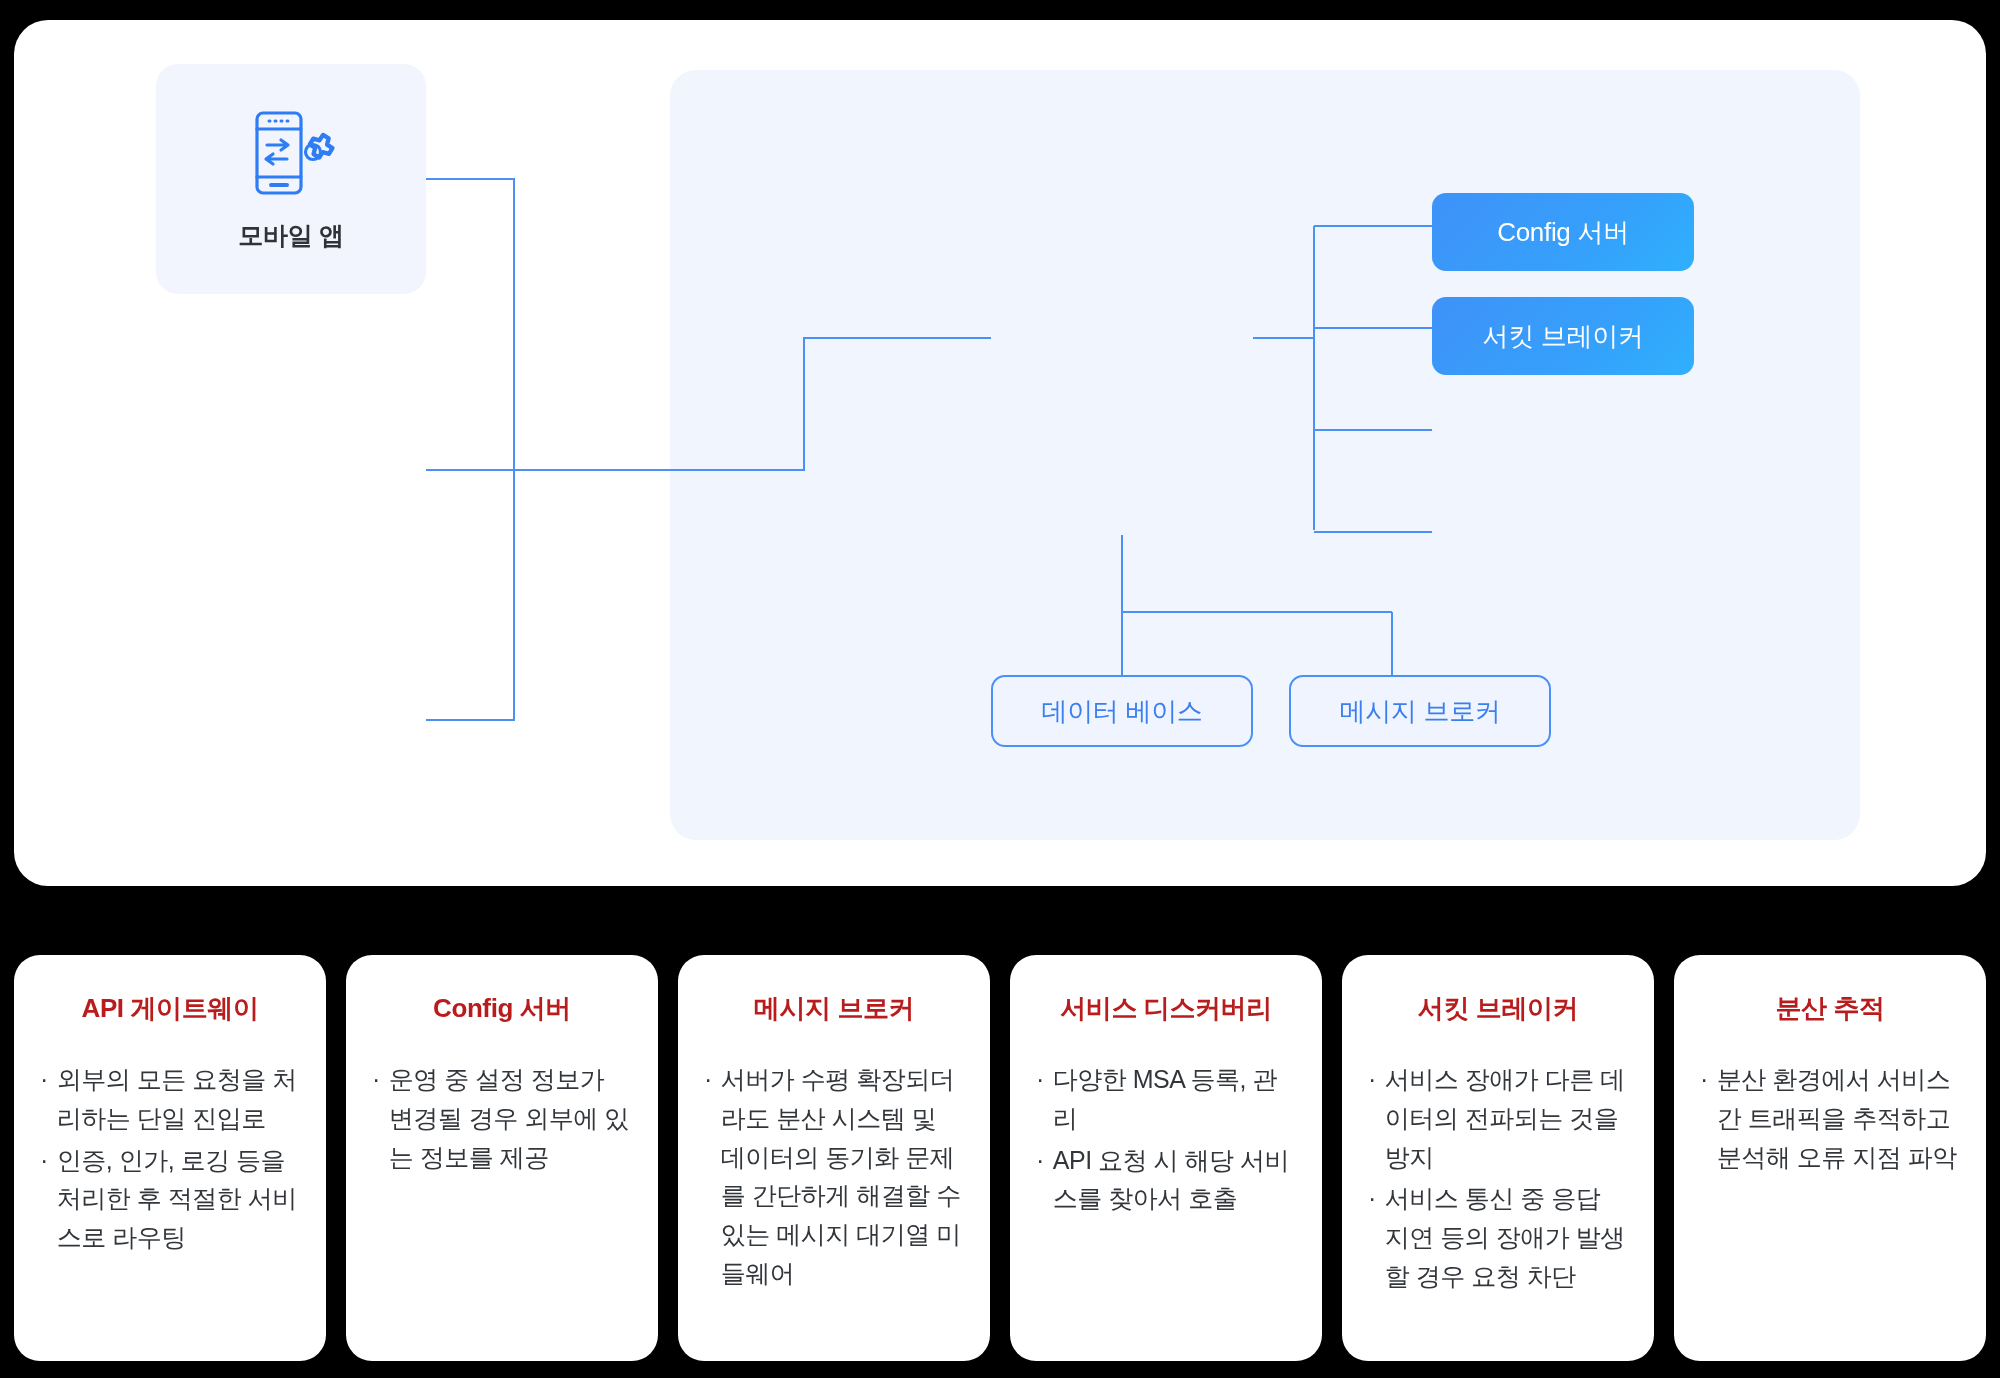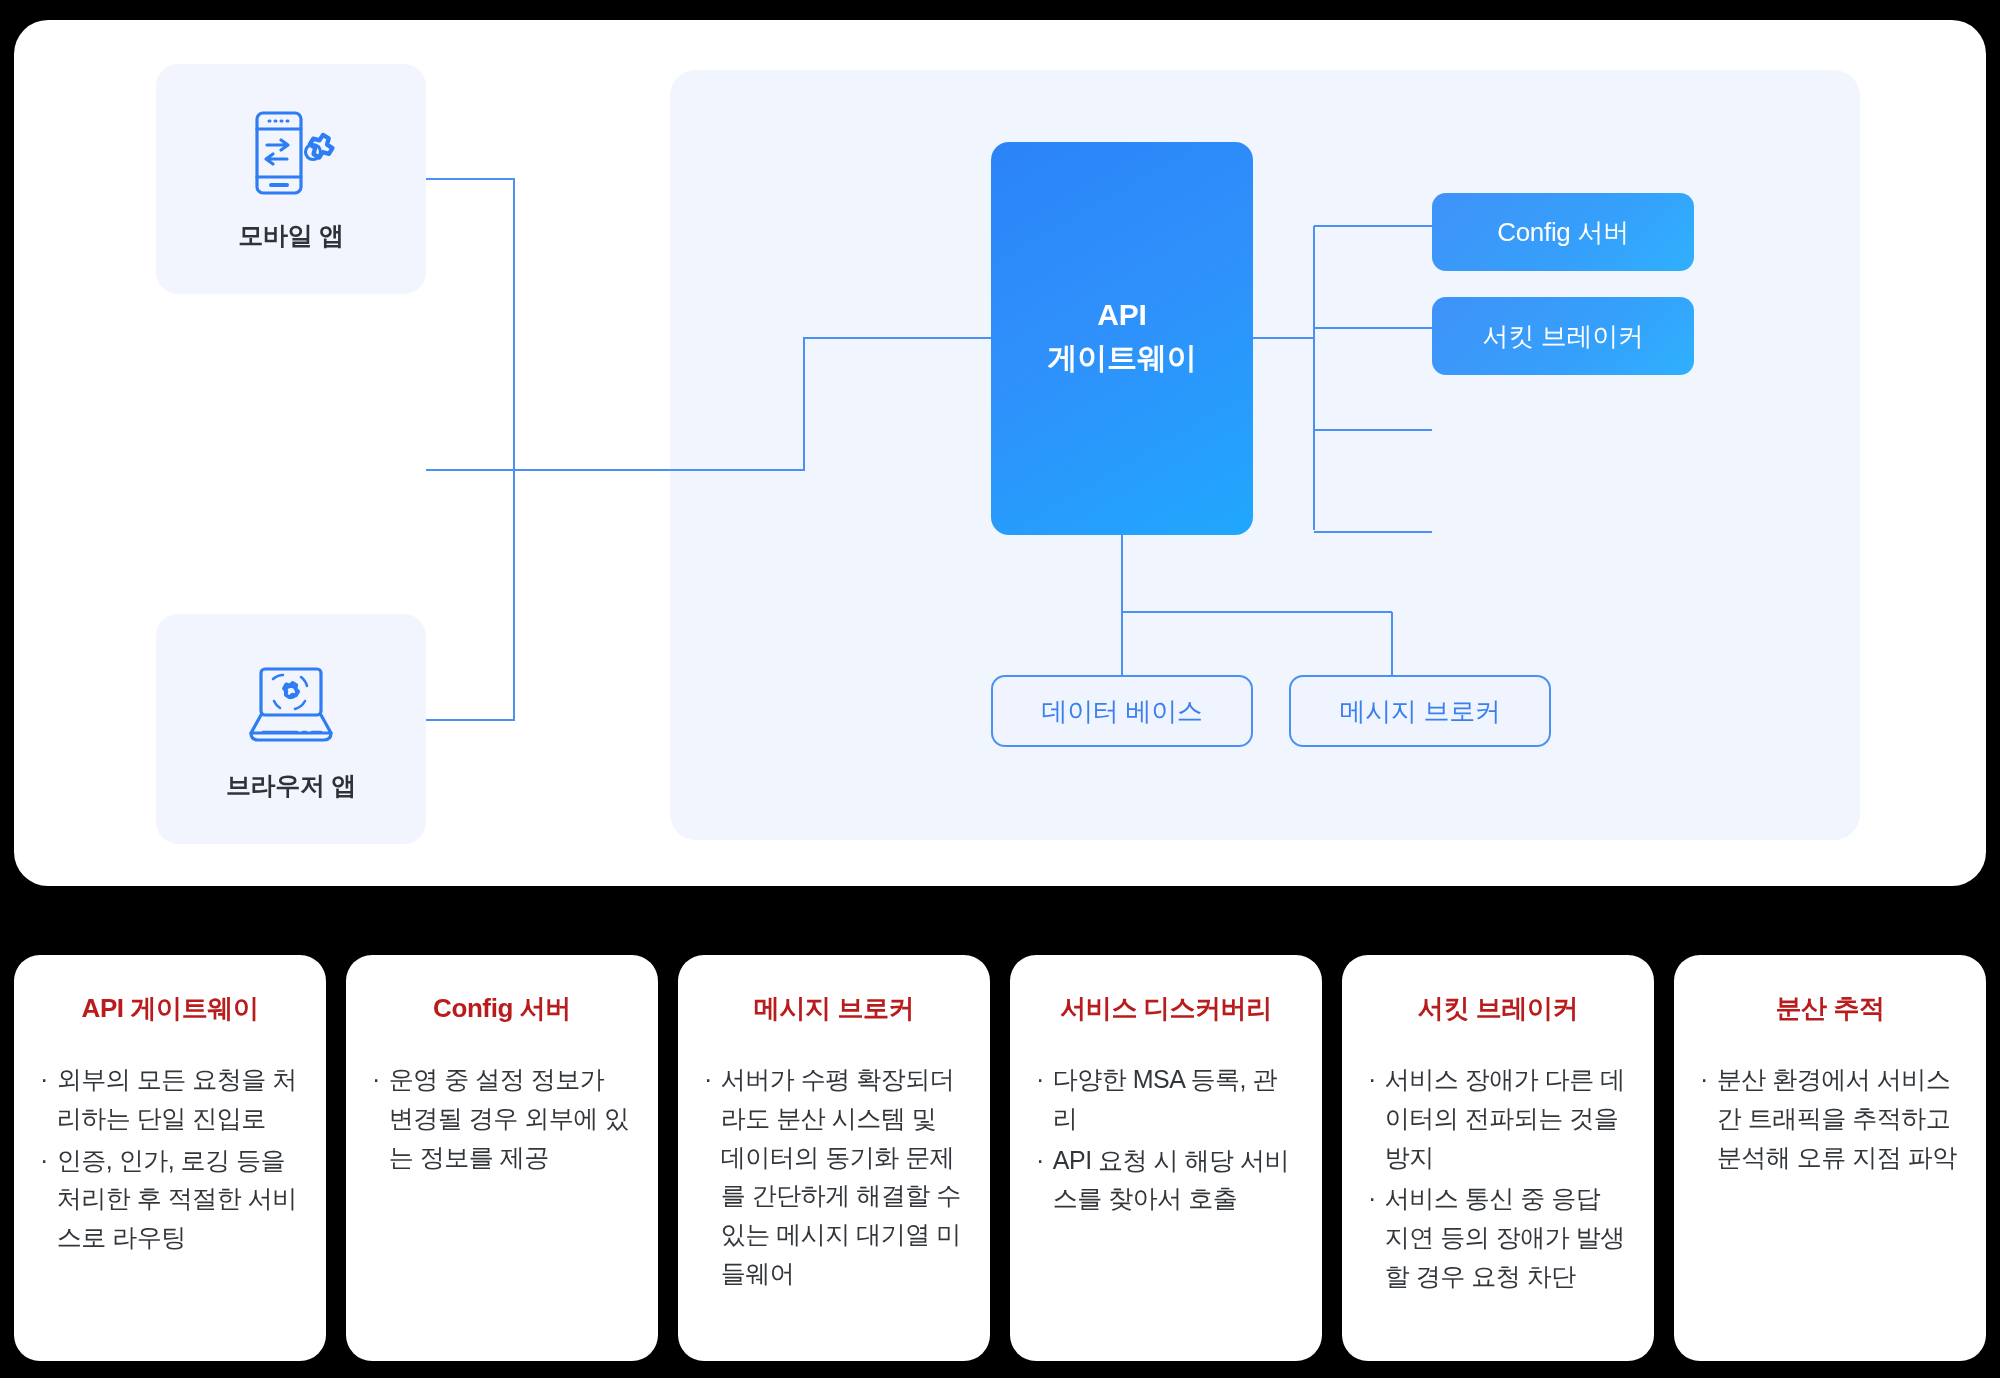--- a/index.html
+++ b/index.html
@@ -272,46 +272,23 @@
             </g>
             <path d="M24 38 H44 M38 33 L45 38 L38 43"></path>
             <path d="M44 52 H24 M30 47 L23 52 L30 57"></path>
             <path d="M70.5 30.5 l4.6 1.2 2.6 -4 4.2 2.6 -1.2 4.6 4 2.6 -2.6 4.2 -4.6 -1.2 -2.6 4 -4.2 -2.6 1.2 -4.6 -4 -2.6 z" transform="translate(-6,4) scale(1.35) translate(-14,-10)"></path>
             <circle cx="70" cy="45" r="7.5"></circle>
           </svg>
         </div>
         <div class="client-label">모바일 앱</div>
       </div>
 
-      <div class="client-card">
-        <div class="client-icon">
-          <svg viewBox="0 0 96 92" width="96" height="92" fill="none" stroke="#2f7df4" stroke-width="3.2" stroke-linecap="round" stroke-linejoin="round">
-            <rect x="18" y="12" width="60" height="46" rx="4"></rect>
-            <path d="M18 58 L8 76 H88 L78 58"></path>
-            <path d="M8 76 q0 7 7 7 H81 q7 0 7 -7"></path>
-            <line x1="20" y1="75" x2="54" y2="75" stroke-width="2.6"></line>
-            <line x1="60" y1="75" x2="63" y2="75" stroke-width="2.6"></line>
-            <line x1="69" y1="75" x2="78" y2="75" stroke-width="2.6"></line>
-            <path d="M30 22 a16 16 0 0 1 10 -4" stroke-width="2.6"></path>
-            <path d="M58 20 a16 16 0 0 1 6 9" stroke-width="2.6"></path>
-            <path d="M62 44 a16 16 0 0 1 -10 8" stroke-width="2.6"></path>
-            <path d="M31 44 a16 16 0 0 0 6 7" stroke-width="2.6"></path>
-            <path d="M48 22 l3.3 1.1 2.4 -2.4 3.4 2 -0.7 3.4 2.4 2.4 -2 3.4 -3.4 -0.7 -2.4 2.4 -3.4 -2 0.7 -3.4 -2.4 -2.4 z" transform="translate(-5,6) scale(1.12) translate(-5,-3)"></path>
-            <circle cx="48" cy="35" r="5.6"></circle>
-          </svg>
-        </div>
-        <div class="client-label">브라우저 앱</div>
-      </div>
-
-    </div>
-
-    <div class="api-gateway">
-      <div class="gw-line">API</div>
-      <div class="gw-line">게이트웨이</div>
-    </div>
+
+    </div>
+
 
     <div class="service-chips">
       <div class="service-chip">Config 서버</div>
       <div class="service-chip">서킷 브레이커</div>
     </div>
 
     <div class="infra-boxes">
       <div class="infra-box">데이터 베이스</div>
       <div class="infra-box">메시지 브로커</div>
     </div>

